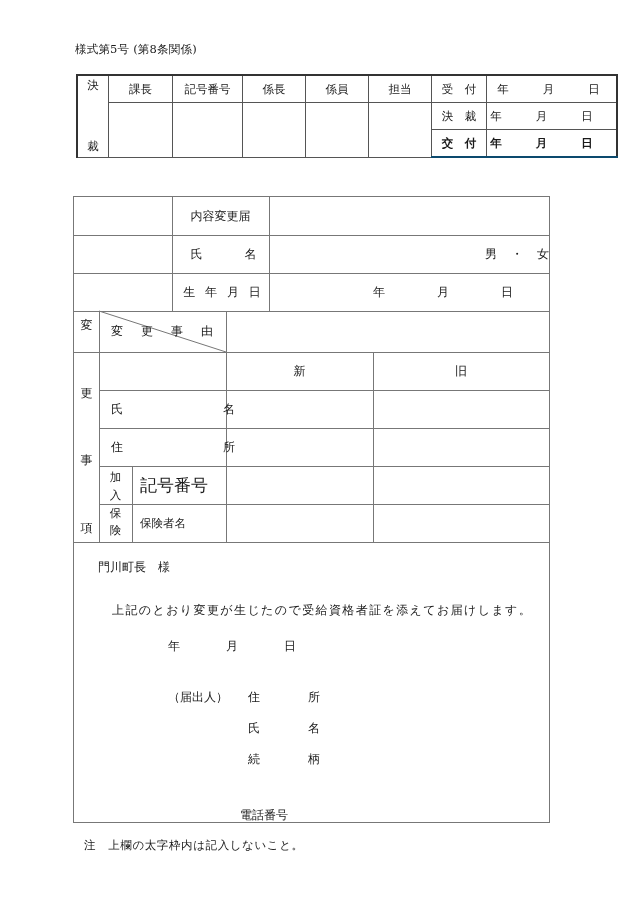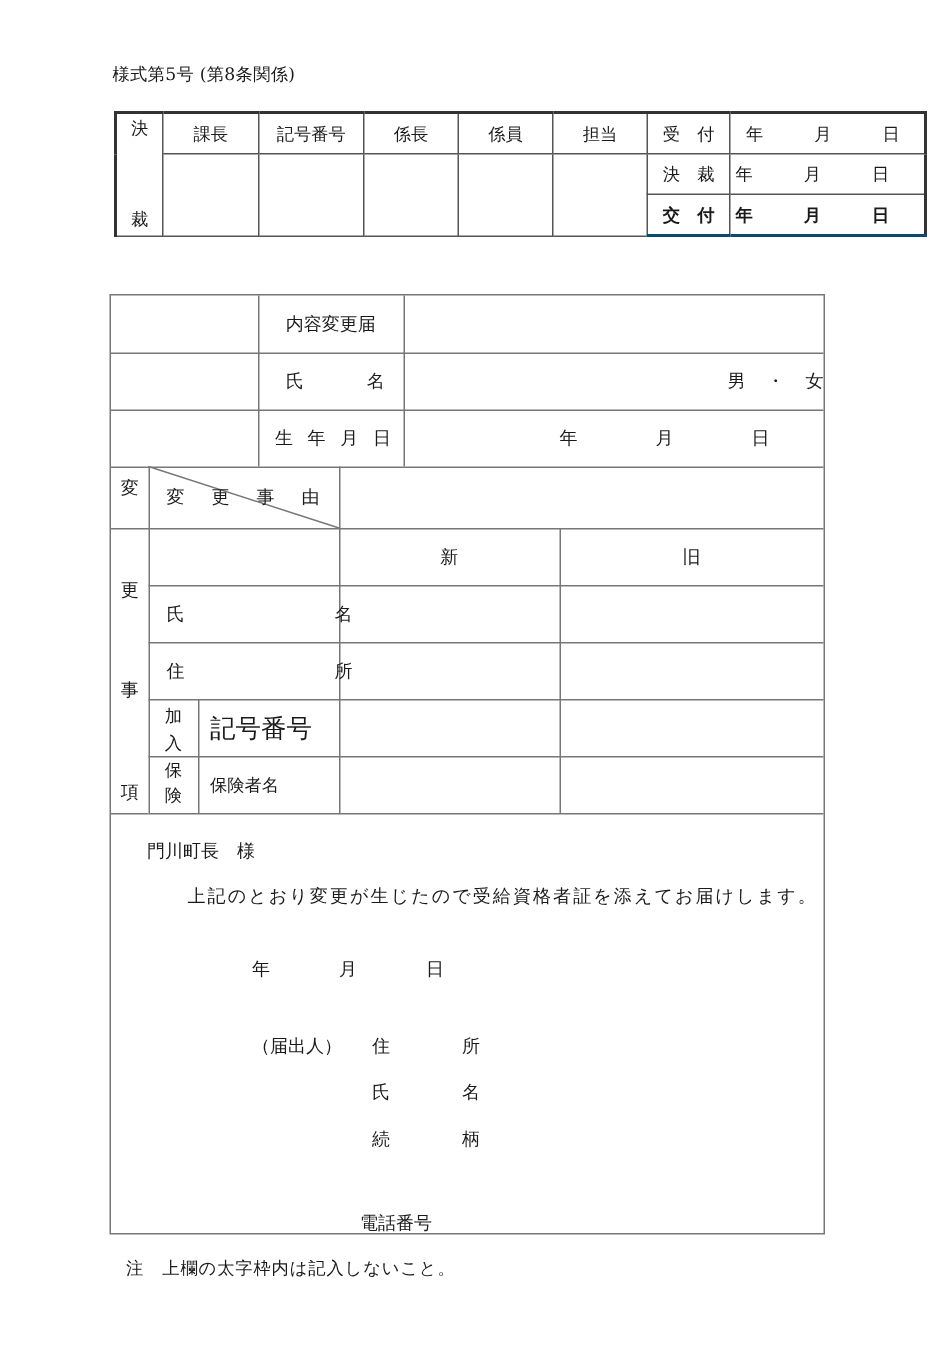--- a/index.html
+++ b/index.html
@@ -312,21 +312,21 @@
     <div class="celltext lft" style="left:58px; top:269px; width:94px; height:38px; padding-left:8px; font-size:17px;">記号番号</div>
     <div class="celltext lft" style="left:152px; top:269px; width:147px; height:38px; padding-left:8px;"></div>
     <div class="celltext lft" style="left:299px; top:269px; width:176px; height:38px; padding-left:8px;"></div>
 
     <div class="celltext lft" style="left:58px; top:307px; width:94px; height:38px; padding-left:8px; font-size:11.5px;">保険者名</div>
     <div class="celltext lft" style="left:152px; top:307px; width:147px; height:38px; padding-left:8px;"></div>
     <div class="celltext lft" style="left:299px; top:307px; width:176px; height:38px; padding-left:8px;"></div>
 
     <div class="decl" style="left:24px; top:362px;">門川町長　様</div>
 
-    <div class="decl decl-body" style="left:38px; top:392px;margin-left:13px;">上記のとおり変更が生じたので受給資格者証を添えてお届けします。</div>
+    <div class="decl decl-body" style="left:38px; top:405px;">上記のとおり変更が生じたので受給資格者証を添えてお届けします。</div>
 
     <div class="decl" style="left:94px; top:441px; display:flex; gap:46px;">
       <span>年</span>
       <span>月</span>
       <span>日</span>
     </div>
 
     <div class="sub-label" style="left:94px; top:492px;">（届出人）</div>
 
     <div class="sub-label sub-gap" style="left:166px; top:492px;">住　　所</div>

